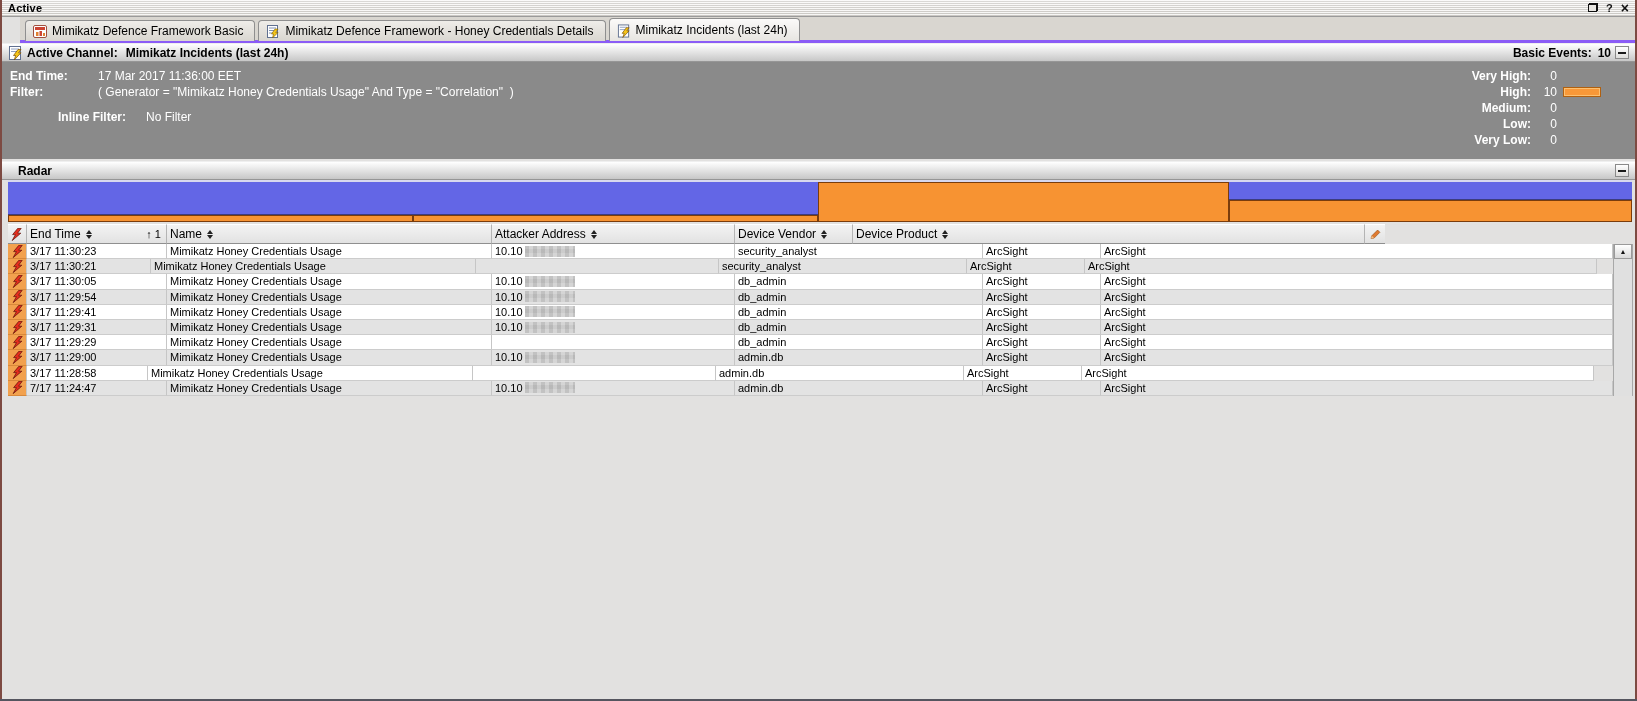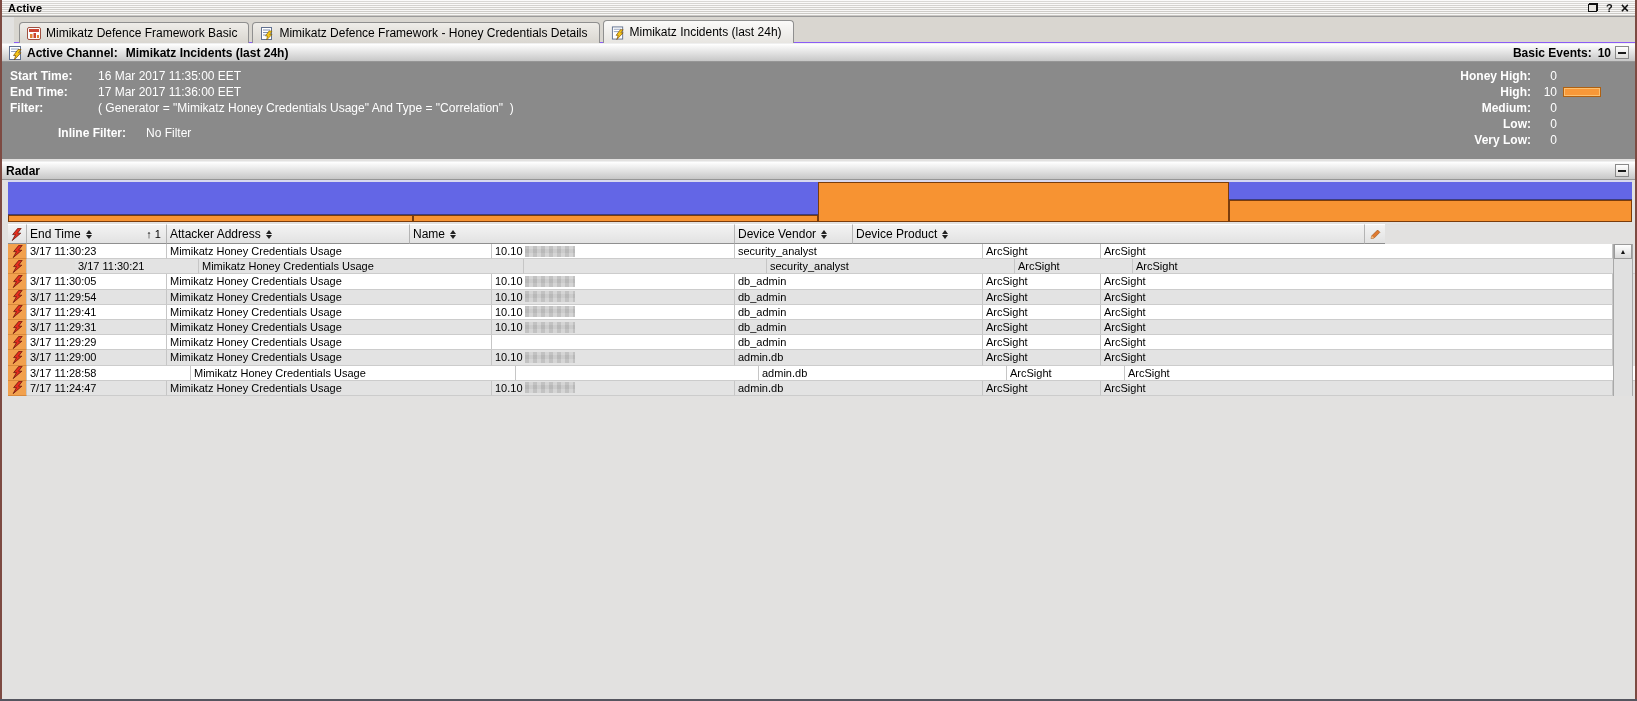--- a/index.html
+++ b/index.html
@@ -25,23 +25,23 @@
   }
   .titlebar .title { font-size:11px; font-weight:bold; padding-left:8px; letter-spacing:.2px; }
   .win-controls { margin-left:auto; display:flex; align-items:center; gap:8px; padding-right:8px; }
   .win-btn { font-size:11px; font-weight:bold; line-height:12px; cursor:default; color:#111; }
   .restore-glyph { display:inline-block; position:relative; width:10px; height:9px; }
   .restore-glyph::before { content:""; position:absolute; right:0; top:0; width:7px; height:6px; border:1px solid #111; }
   .restore-glyph::after  { content:""; position:absolute; left:0; bottom:0; width:7px; height:6px; border:1px solid #111; background:#e8e6e2; }
 
   
   .tabbar {
-    position:absolute; left:14px; right:2px; top:17px; height:26px;
+    position:absolute; left:20px; right:2px; top:17px; height:26px;
     background:#d9d6d0;
-    border-bottom:1px solid #8b5cf6;
+    border-bottom:3px solid #8b5cf6;
     display:flex; align-items:flex-end; padding-left:5px;
   }
   .tab {
     height:21px; display:flex; align-items:center; gap:5px;
     padding:0 11px 0 7px; margin-right:3px;
     font-size:12px; white-space:nowrap;
     border:1px solid #8f8f8f; border-bottom:none;
     border-radius:4px 4px 0 0;
     background:linear-gradient(#efede9,#d9d6d0);
     position:relative; top:1px; cursor:default;
@@ -223,39 +223,35 @@
     <span>10</span>
   </span>
   <span class="collapse-box">
       <span class="dash"></span>
     </span>
 </div>
 
 <div class="info-panel">
   <div class="info-rows" id="info-rows">
       <div class="info-row">
-        <span class="info-label">Start Time:</span>
-        <span class="info-value">16 Mar 2017 11:35:00 EET</span>
-      </div>
-      <div class="info-row">
         <span class="info-label">End Time:</span>
         <span class="info-value">17 Mar 2017 11:36:00 EET</span>
       </div>
       <div class="info-row">
         <span class="info-label">Filter:</span>
         <span class="info-value">( Generator = "Mimikatz Honey Credentials Usage" And Type = "Correlation"  )</span>
       </div>
       <div class="info-row gap-above">
         <span class="info-label">Inline Filter:</span>
         <span class="info-value">No Filter</span>
       </div>
     </div>
   <div class="stats" id="stats-rows">
       <div class="stat-row">
-        <span class="stat-label">Honey High:</span>
+        <span class="stat-label">Very High:</span>
         <span class="stat-value">0</span>
       </div>
       <div class="stat-row">
         <span class="stat-label">High:</span>
         <span class="stat-value">10</span>
         <span class="stat-bar" style="background: rgb(248, 152, 56);"></span>
       </div>
       <div class="stat-row">
         <span class="stat-label">Medium:</span>
         <span class="stat-value">0</span>
@@ -265,21 +261,21 @@
         <span class="stat-value">0</span>
       </div>
       <div class="stat-row">
         <span class="stat-label">Very Low:</span>
         <span class="stat-value">0</span>
       </div>
     </div>
 </div>
 
 <div class="strip radar-strip">
-  <span style="padding-left:4px;text-align:right;">Radar</span>
+  <span style="padding-left:16px;text-align:right;">Radar</span>
   <span class="collapse-box" style="margin-left:auto;">
       <span class="dash"></span>
     </span>
 </div>
 
 <div class="radar-chart" id="radar-chart">
     <div class="radar-seg" style="width: 49.9%;">
       <div class="radar-blue" style="height: 83%; background: rgb(99, 102, 230);"></div>
       <div class="radar-orange-row">
         <div class="radar-orange" style="background: rgb(247, 147, 50);"></div>
@@ -309,29 +305,29 @@
         </span>
       </div>
       <div class="hcell" style="width: 140px;">
         <span>End Time</span>
         <span class="sortg">
           <i class="up"></i>
           <i class="dn"></i>
         </span>
         <span class="sort-ind">↑ 1</span>
       </div>
-      <div class="hcell" style="width: 243px;">
-        <span>Attacker Address</span>
+      <div class="hcell" style="width: 325px;">
+        <span>Name</span>
         <span class="sortg">
           <i class="up"></i>
           <i class="dn"></i>
         </span>
       </div>
-      <div class="hcell" style="width: 325px;">
-        <span>Name</span>
+      <div class="hcell" style="width: 243px;">
+        <span>Attacker Address</span>
         <span class="sortg">
           <i class="up"></i>
           <i class="dn"></i>
         </span>
       </div>
       <div class="hcell" style="width: 118px;">
         <span>Device Vendor</span>
         <span class="sortg">
           <i class="up"></i>
           <i class="dn"></i>
@@ -383,21 +379,21 @@
         </div>
       </div>
       <div class="grid-row row-odd">
         <div class="cell icon-cell" style="width: 19px;">
           <span>
             <svg width="11" height="13" viewBox="0 0 11 13">
               <path d="M6.8 0.3 L1.6 6.6 h2.8 L1.2 12.6 L9.8 5.2 H6.6 L10.2 0.3 Z" fill="#e52e1e" stroke="#5a0f08" stroke-width="0.7"></path>
             </svg>
           </span>
         </div>
-        <div class="cell" style="width: 124px; margin-left: 48px;">
+        <div class="cell" style="width: 124px;">
           <span>3/17 11:30:21</span>
         </div>
         <div class="cell" style="width: 325px;">
           <span>Mimikatz Honey Credentials Usage</span>
         </div>
         <div class="cell" style="width: 243px;"></div>
         <div class="cell" style="width: 248px;">
           <span>security_analyst</span>
         </div>
         <div class="cell" style="width: 118px;">
@@ -573,21 +569,21 @@
         </div>
       </div>
       <div class="grid-row row-even">
         <div class="cell icon-cell" style="width: 19px;">
           <span>
             <svg width="11" height="13" viewBox="0 0 11 13">
               <path d="M6.8 0.3 L1.6 6.6 h2.8 L1.2 12.6 L9.8 5.2 H6.6 L10.2 0.3 Z" fill="#e52e1e" stroke="#5a0f08" stroke-width="0.7"></path>
             </svg>
           </span>
         </div>
-        <div class="cell" style="width: 164px;">
+        <div class="cell" style="width: 121px;">
           <span>3/17 11:28:58</span>
         </div>
         <div class="cell" style="width: 325px;">
           <span>Mimikatz Honey Credentials Usage</span>
         </div>
         <div class="cell" style="width: 243px;"></div>
         <div class="cell" style="width: 248px;">
           <span>admin.db</span>
         </div>
         <div class="cell" style="width: 118px;">

